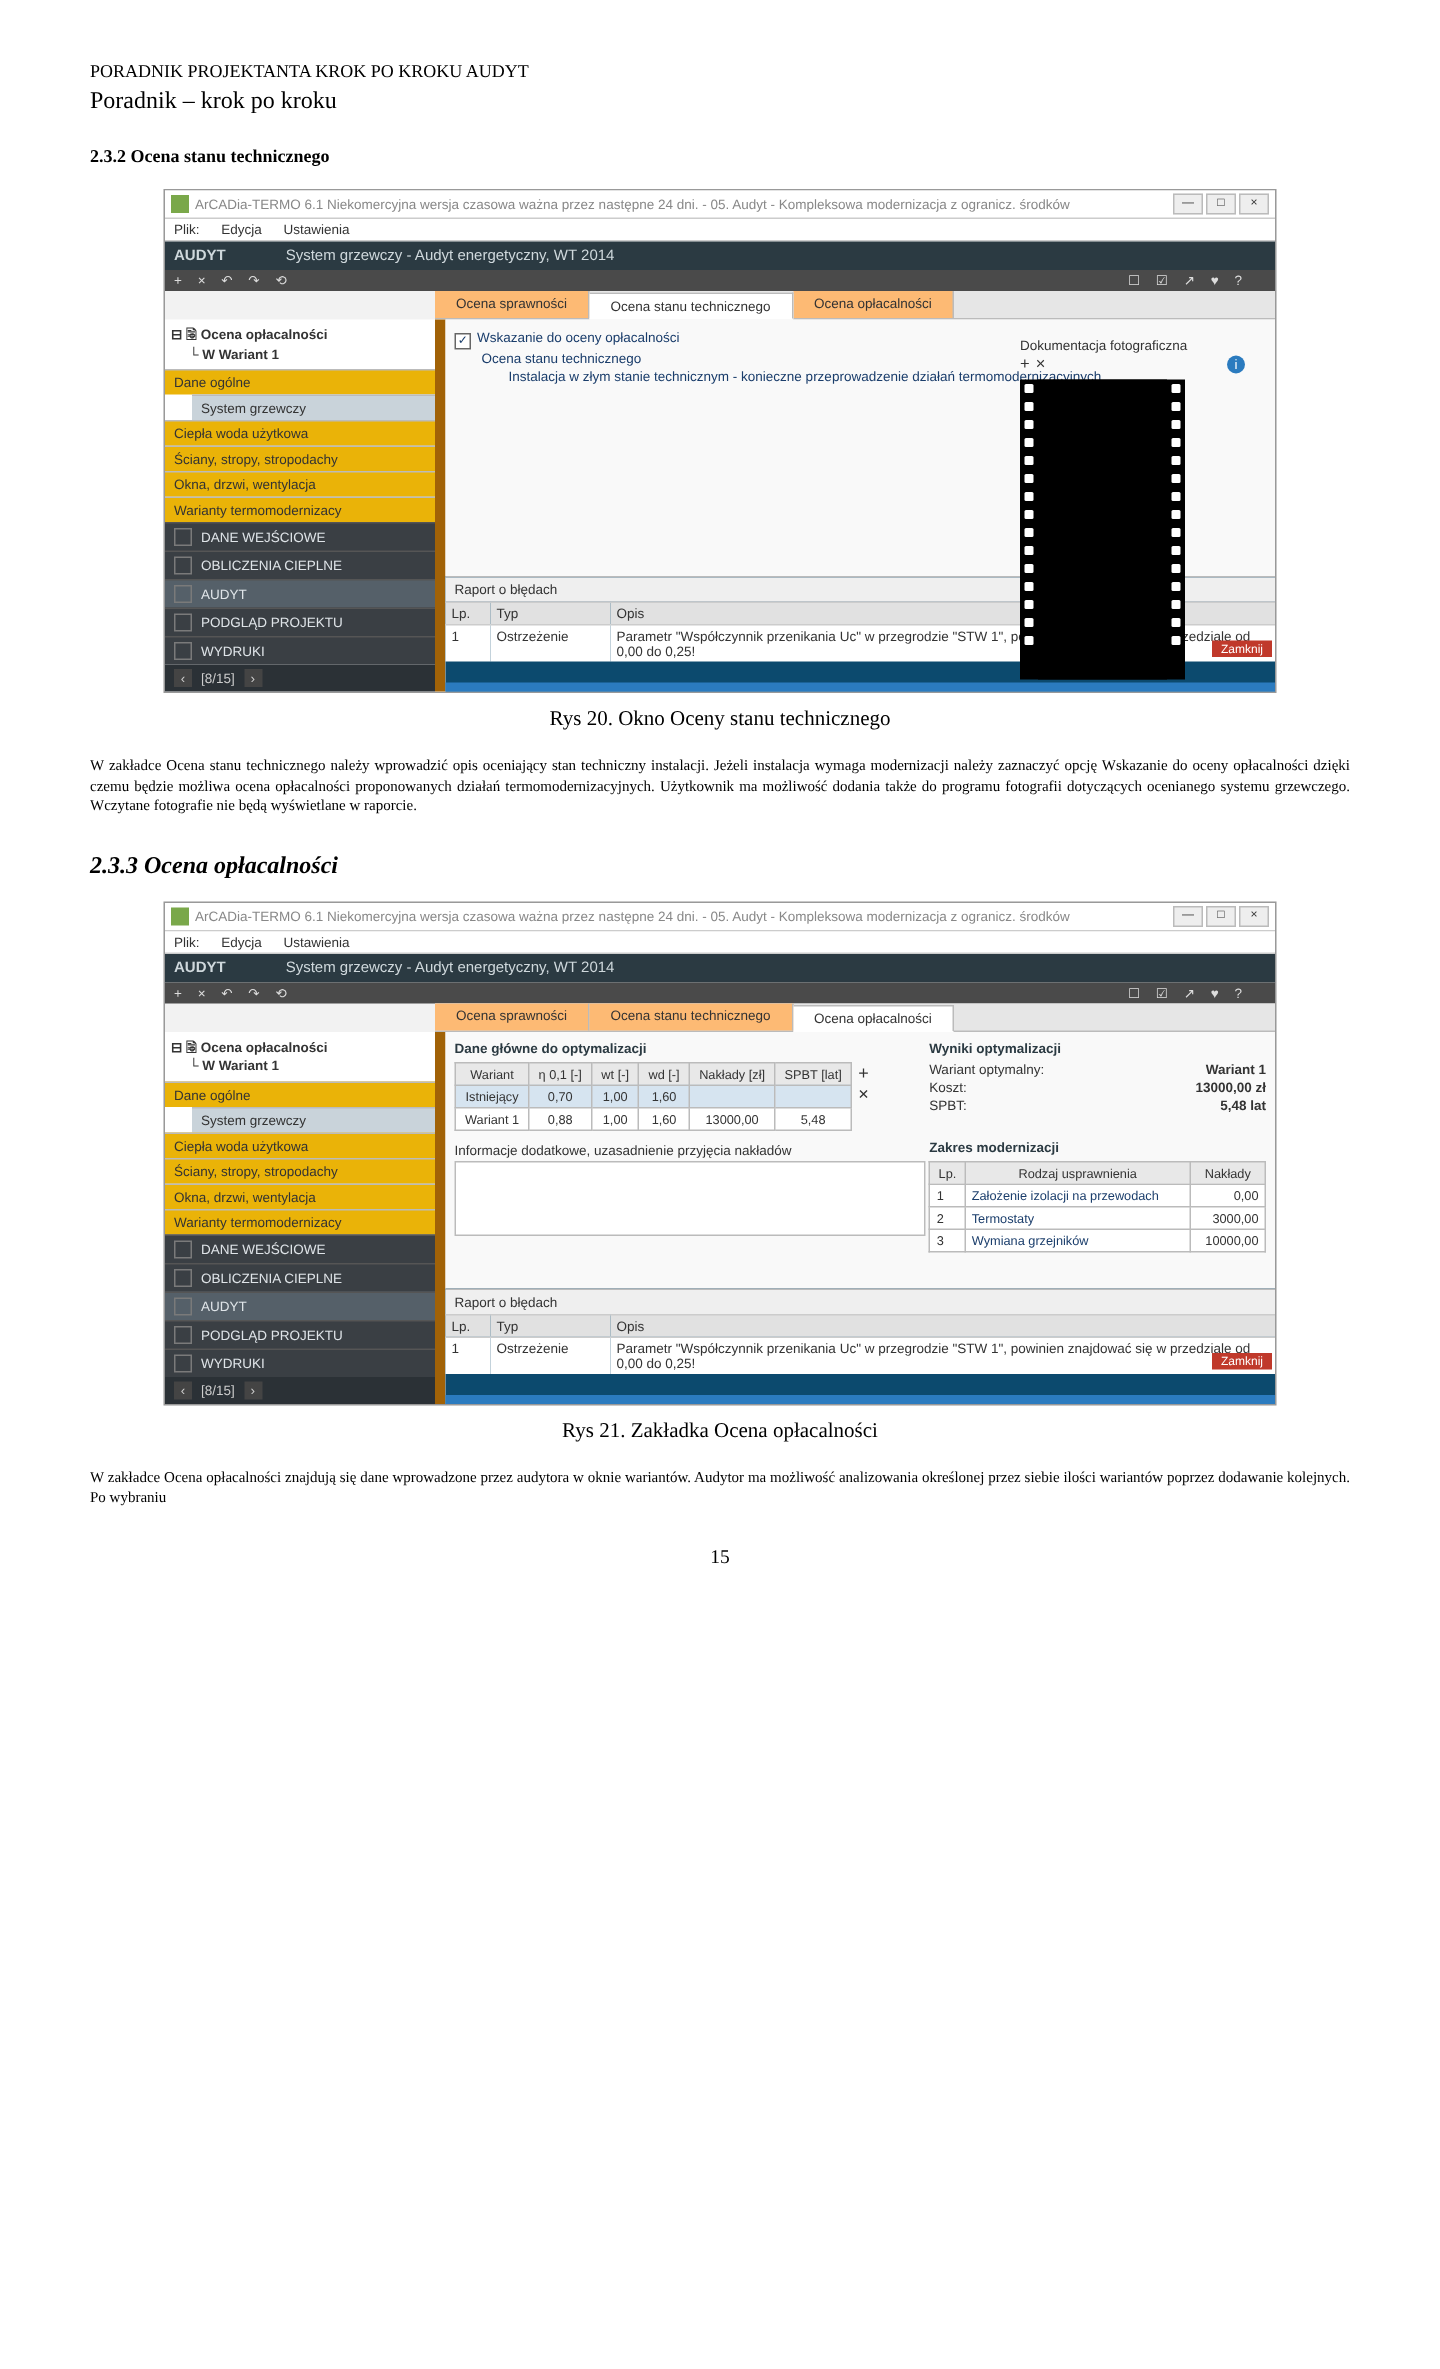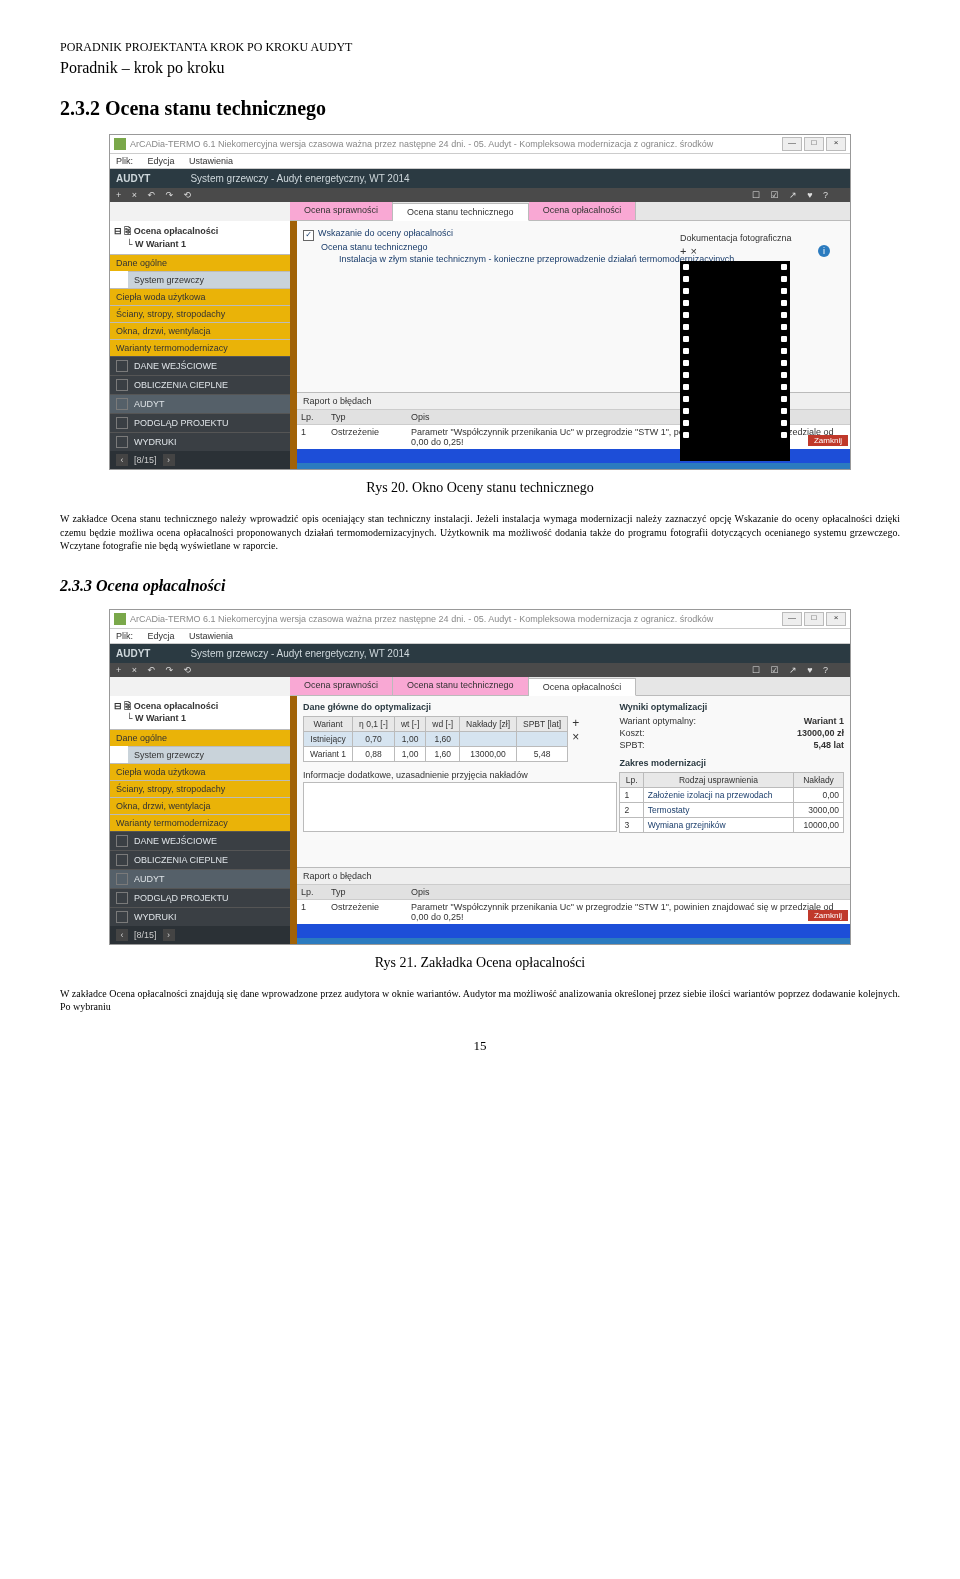--- a/index.html
+++ b/index.html
@@ -1,39 +1,39 @@
 <!DOCTYPE html>
 <html><head>
 <meta charset="utf-8">
 <style>
   body { font-family: "Times New Roman", serif; font-size: 14px; color: #000; margin: 0; padding: 40px 60px; width: 840px; background: #fff; }
   .doc-header { font-size: 12px; margin-bottom: 4px; }
   .doc-subtitle { font-size: 16px; margin-bottom: 20px; }
-  .section-heading { font-size: 20px; font-weight: bold; margin: 8px 0 14px 0; }
+  .section-heading { font-size: 12px; font-weight: bold; margin: 8px 0 14px 0; }
   .section-heading-italic { font-size: 16px; font-weight: bold; font-style: italic; margin: 24px 0 14px 0; }
   .caption { text-align: center; font-size: 14px; margin: 10px 0 16px 0; }
   .para { font-size: 10px; text-align: justify; line-height: 1.35; margin-bottom: 14px; }
   .page-num { text-align: center; font-size: 13px; margin-top: 24px; }
 
   
   .app-frame { border: 1px solid #999; width: 740px; margin: 0 auto 6px auto; background: #f2f2f2; font-family: Tahoma, Arial, sans-serif; font-size: 9px; color: #333; }
   .app-titlebar { display: flex; align-items: center; padding: 2px 4px; background: #fff; border-bottom: 1px solid #ccc; }
   .app-logo { width: 12px; height: 12px; background: #7aa84a; margin-right: 4px; flex: none; }
   .app-title { flex: 1; color: #888; font-size: 9px; }
   .win-btns { display: flex; gap: 2px; }
   .win-btn { width: 18px; height: 12px; border: 1px solid #bbb; background: #eee; font-size: 8px; text-align: center; line-height: 10px; }
   .app-menu { padding: 2px 6px; background: #fff; border-bottom: 1px solid #ccc; font-size: 9px; }
   .app-menu span { margin-right: 12px; }
   .ribbon-dark { background: #2b3a42; color: #cfd8dc; padding: 4px 6px; font-size: 10px; display: flex; align-items: center; }
   .ribbon-dark .rlabel { font-weight: bold; margin-right: 40px; }
   .ribbon-dark .rtitle { flex: 1; text-align: left; }
   .toolbar-row { background: #4a4a4a; color: #ddd; padding: 2px 6px; font-size: 9px; }
   .tool-icons { display: inline-block; letter-spacing: 4px; margin-right: 12px; }
   .tabbar { display: flex; background: #e6e6e6; border-bottom: 1px solid #bbb; font-size: 9px; }
-  .tab { padding: 3px 14px; border-right: 1px solid #bbb; background: #f9a8d4; }
+  .tab { padding: 3px 14px; border-right: 1px solid #bbb; background: #fdba74; }
   .tab.active { background: #fff; border-top: 1px solid #bbb; border-bottom: 1px solid #fff; position: relative; top: 1px; }
   .tabbar-left-pad { width: 180px; flex: none; }
 
   .body-row { display: flex; min-height: 240px; }
   .sidebar { width: 180px; flex: none; background: #fff; border-right: 7px solid #a16207; display: flex; flex-direction: column; }
   .tree { flex: 1; padding: 4px; font-size: 9px; line-height: 1.4; }
   .tree .node { padding-left: 12px; }
   .tree .bold { font-weight: bold; }
   .side-lists { font-size: 9px; }
   .side-lists .grp { background: #eab308; padding: 3px 6px; border-top: 1px solid #bbb; }
@@ -55,21 +55,21 @@
   .foto-head { font-size: 9px; margin-bottom: 2px; }
   .foto-tools { font-size: 11px; margin-bottom: 4px; display:flex; align-items:center; gap:4px;}
   .info-circle { width:12px;height:12px;border-radius:50%;background:#2b7bbf;color:#fff;font-size:9px;text-align:center;line-height:12px;margin-left:auto;}
   .film { width: 110px; background: #000; display: flex; flex-direction: column; }
   .film-row { display:flex; }
   .film-side { width:12px; display:flex; flex-direction:column; }
   .sprocket { width:6px;height:6px;background:#fff;margin:3px auto;border-radius:1px;}
   .film-mid { flex:1; height: 200px; background:#000;}
   .content-rel { position: relative; }
 
-  .err-panel { border-top: 1px solid #bbb; background: #1d4ed8; font-size: 9px; }
+  .err-panel { border-top: 1px solid #bbb; background: #0c4a6e; font-size: 9px; }
   .err-title { padding: 3px 6px; background: #efefef; }
   .err-grid { display: grid; grid-template-columns: 30px 80px 1fr; }
   .err-grid div { padding: 2px 4px; border-top: 1px solid #ccc; background:#fff;}
   .err-grid .hd { background: #e1e1e1; font-weight: normal; }
   .bottom-bar { background: #2b7bbf; height: 6px; position: relative; }
   .close-btn { position: absolute; right: 2px; top: -14px; background: #c0392b; color: #fff; font-size: 8px; padding: 1px 6px; }
 
   
   .opt-head { font-size: 9px; color: #2b3a42; font-weight: bold; margin-bottom: 4px; }
   .data-table { border-collapse: collapse; font-size: 8.5px; }
@@ -369,21 +369,21 @@
                 <span class="v">Wariant 1</span>
               </div>
             <div class="kv">
                 <span class="k">Koszt:</span>
                 <span class="v">13000,00 zł</span>
               </div>
             <div class="kv">
                 <span class="k">SPBT:</span>
                 <span class="v">5,48 lat</span>
               </div>
-            <div class="opt-head" style="margin-top:8px;">Zakres modernizacji</div>
+            <div class="opt-head" style="margin-top:18px;">Zakres modernizacji</div>
             <table class="mini-table">
               <tbody>
                   <tr>
                     <th>Lp.</th>
                     <th>Rodzaj usprawnienia</th>
                     <th>Nakłady</th>
                   </tr>
               <tr>
                     <td>1</td>
                     <td style="text-align:left" class="blue-link">Założenie izolacji na przewodach</td>

